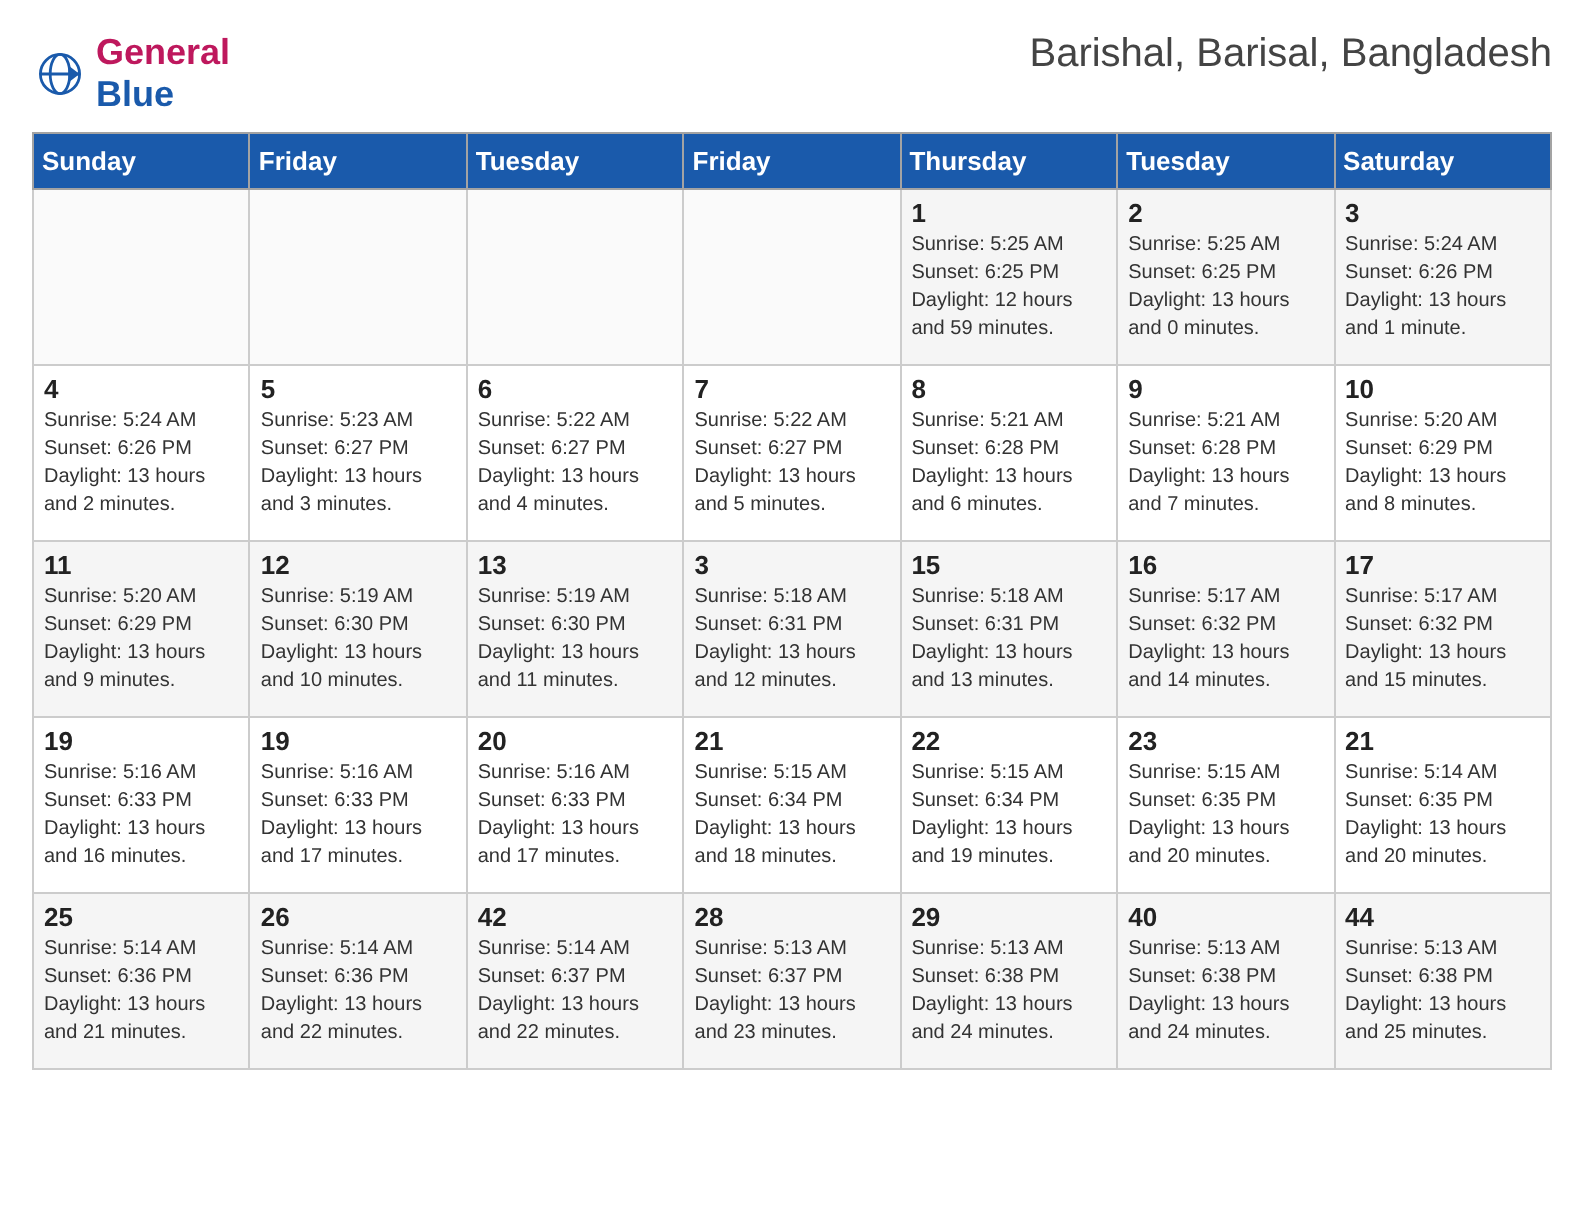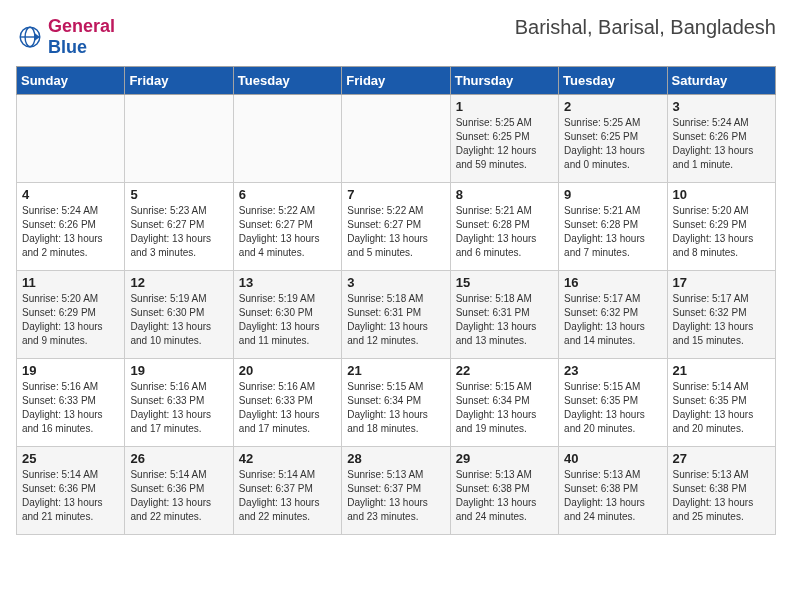--- a/index.html
+++ b/index.html
@@ -341,21 +341,21 @@
 and 24 minutes.</div>
         </td>
         <td>
           <span class="day-number">40</span>
           <div class="day-info" style="white-space: pre-line;">Sunrise: 5:13 AM
 Sunset: 6:38 PM
 Daylight: 13 hours
 and 24 minutes.</div>
         </td>
         <td>
-          <span class="day-number">27</span>
+          <span class="day-number">44</span>
           <div class="day-info" style="white-space: pre-line;">Sunrise: 5:13 AM
 Sunset: 6:38 PM
 Daylight: 13 hours
 and 25 minutes.</div>
         </td>
       </tr>
     </tbody>
 </table>
 
 </body></html>

